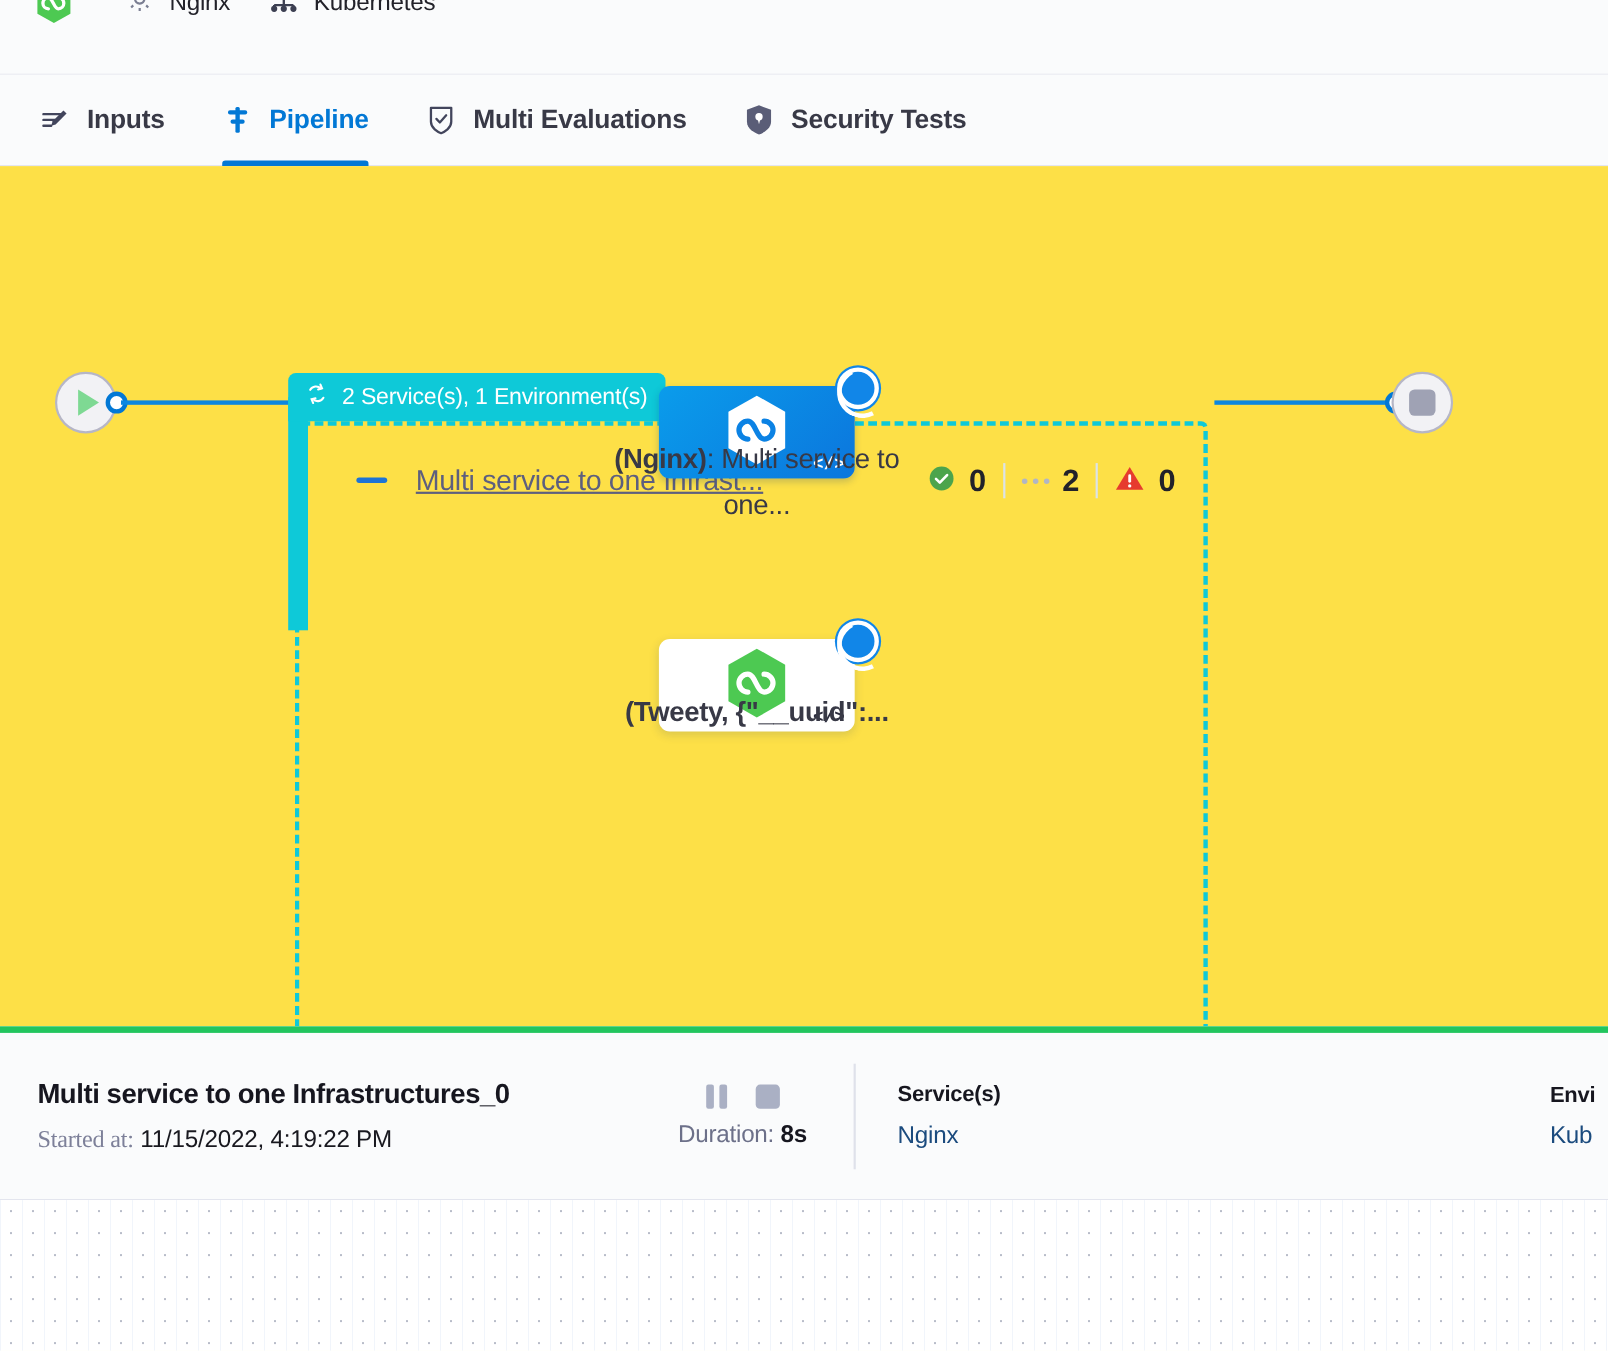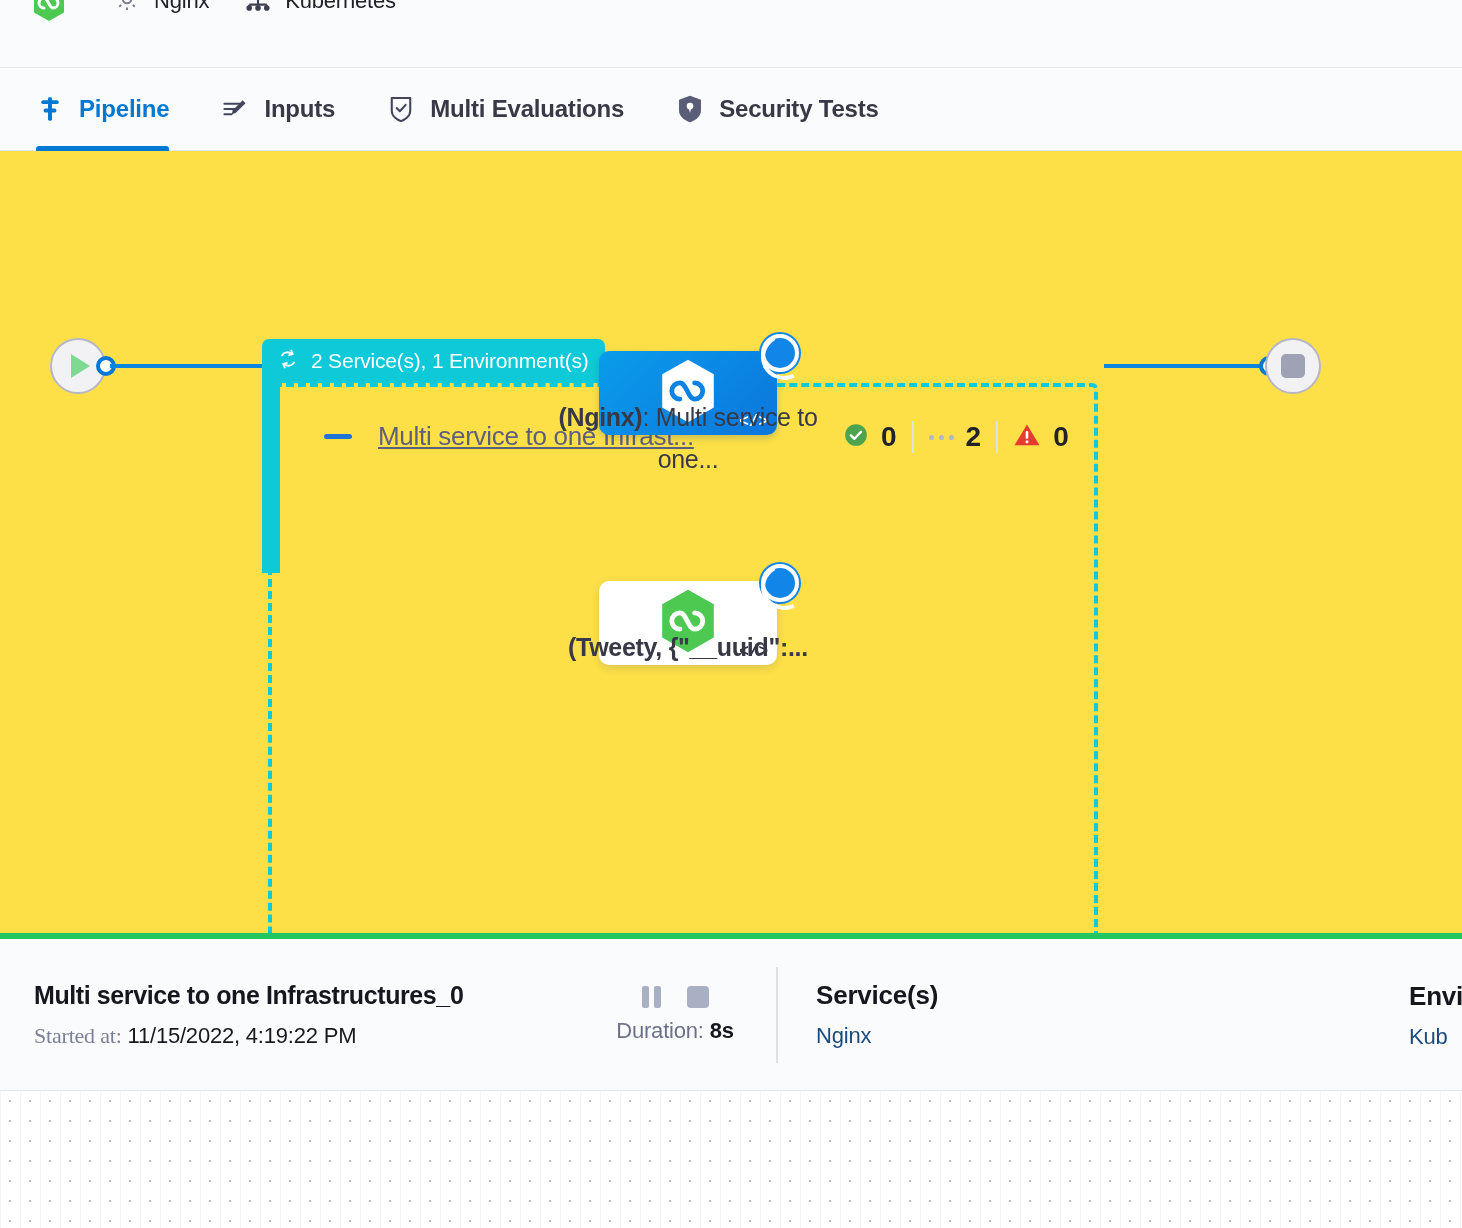--- a/index.html
+++ b/index.html
@@ -172,21 +172,21 @@
   .d-dur .ctrls { display: flex; justify-content: center; gap: 26px; margin-bottom: 10px; }
   .ic-pause { display: flex; gap: 5px; }
   .ic-pause i { display: block; width: 7px; height: 22px; border-radius: 2px; background: #aab0c4; }
   .ic-stop { width: 22px; height: 22px; border-radius: 4px; background: #aab0c4; }
   .d-dur .dtext { font-size: 22px; color: #6c7089; letter-spacing: -0.2px; }
   .d-dur .dtext b { color: #16161f; font-weight: 700; }
 
   .vdiv { width: 2px; height: 96px; background: #dfe1ea; margin: 0 0 0 6px; }
 
   .d-col { padding-left: 38px; }
-  .d-col .h { font-size: 26px; font-weight: 700; color: #16161f; letter-spacing: -0.2px; }
+  .d-col .h { font-size: 20px; font-weight: 700; color: #16161f; letter-spacing: -0.2px; }
   .d-col .v { margin-top: 12px; font-size: 22px; color: #1b4b7e; letter-spacing: -0.2px; cursor: pointer; }
 
   .d-col.env { position: absolute; left: 1409px; top: 50%; transform: translateY(-50%); padding-left: 0; white-space: nowrap; }
 
   
   .gridarea {
     position: absolute; left: 0; top: 1091px; width: 1462px; height: 137px;
     background:
       repeating-linear-gradient(to right, #f1f5fb 0px, #f1f5fb 1px, transparent 1px, transparent 20px),
       radial-gradient(#b8bcc9 1.3px, transparent 1.4px) 0 0 / 20px 20px,
@@ -229,39 +229,39 @@
           <circle cx="19" cy="19.2" r="1.4" fill="#3c3f52"></circle>
           <circle cx="12" cy="19.2" r="1.4" fill="#3c3f52"></circle>
         </svg>
       </span>
       <span class="lbl">Kubernetes</span>
     </div>
   </div>
 
   <div class="tabs">
 
+    <div class="tab">
+      <span>
+        <svg width="28" height="28" viewBox="0 0 24 24" fill="none" stroke="#42455c" stroke-width="1.9" stroke-linecap="round">
+          <path d="M3 7.5h13M3 12h9M3 16.5h6"></path>
+          <path d="M20.6 3.6l-8.5 8.5-1 3.4 3.4-1 8.5-8.5z" fill="#42455c" stroke="none" transform="translate(-2,1)"></path>
+        </svg>
+      </span>
+      <span class="tlabel">Inputs</span>
+    </div>
+
     <div class="tab active">
       <span>
         <svg width="28" height="28" viewBox="0 0 24 24" fill="#0278d5">
           <rect x="10.3" y="2" width="3.4" height="20" rx="1.2"></rect>
           <rect x="4.5" y="4.4" width="15" height="3.4" rx="1.6"></rect>
           <rect x="6.5" y="11.6" width="11" height="3.4" rx="1.6"></rect>
         </svg>
       </span>
       <span class="tlabel">Pipeline</span>
-    </div>
-
-    <div class="tab">
-      <span>
-        <svg width="28" height="28" viewBox="0 0 24 24" fill="none" stroke="#42455c" stroke-width="1.9" stroke-linecap="round">
-          <path d="M3 7.5h13M3 12h9M3 16.5h6"></path>
-          <path d="M20.6 3.6l-8.5 8.5-1 3.4 3.4-1 8.5-8.5z" fill="#42455c" stroke="none" transform="translate(-2,1)"></path>
-        </svg>
-      </span>
-      <span class="tlabel">Inputs</span>
     </div>
 
     <div class="tab">
       <span>
         <svg width="28" height="30" viewBox="0 0 24 26" fill="none" stroke="#42455c" stroke-width="1.8" stroke-linejoin="round">
           <path d="M4 3.5h16v11c0 5-5.3 8-8 9-2.7-1-8-4-8-9z"></path>
           <path d="M8.3 12.2l2.7 2.8 5-5.6" stroke-linecap="round"></path>
         </svg>
       </span>
       <span class="tlabel">Multi Evaluations</span>

